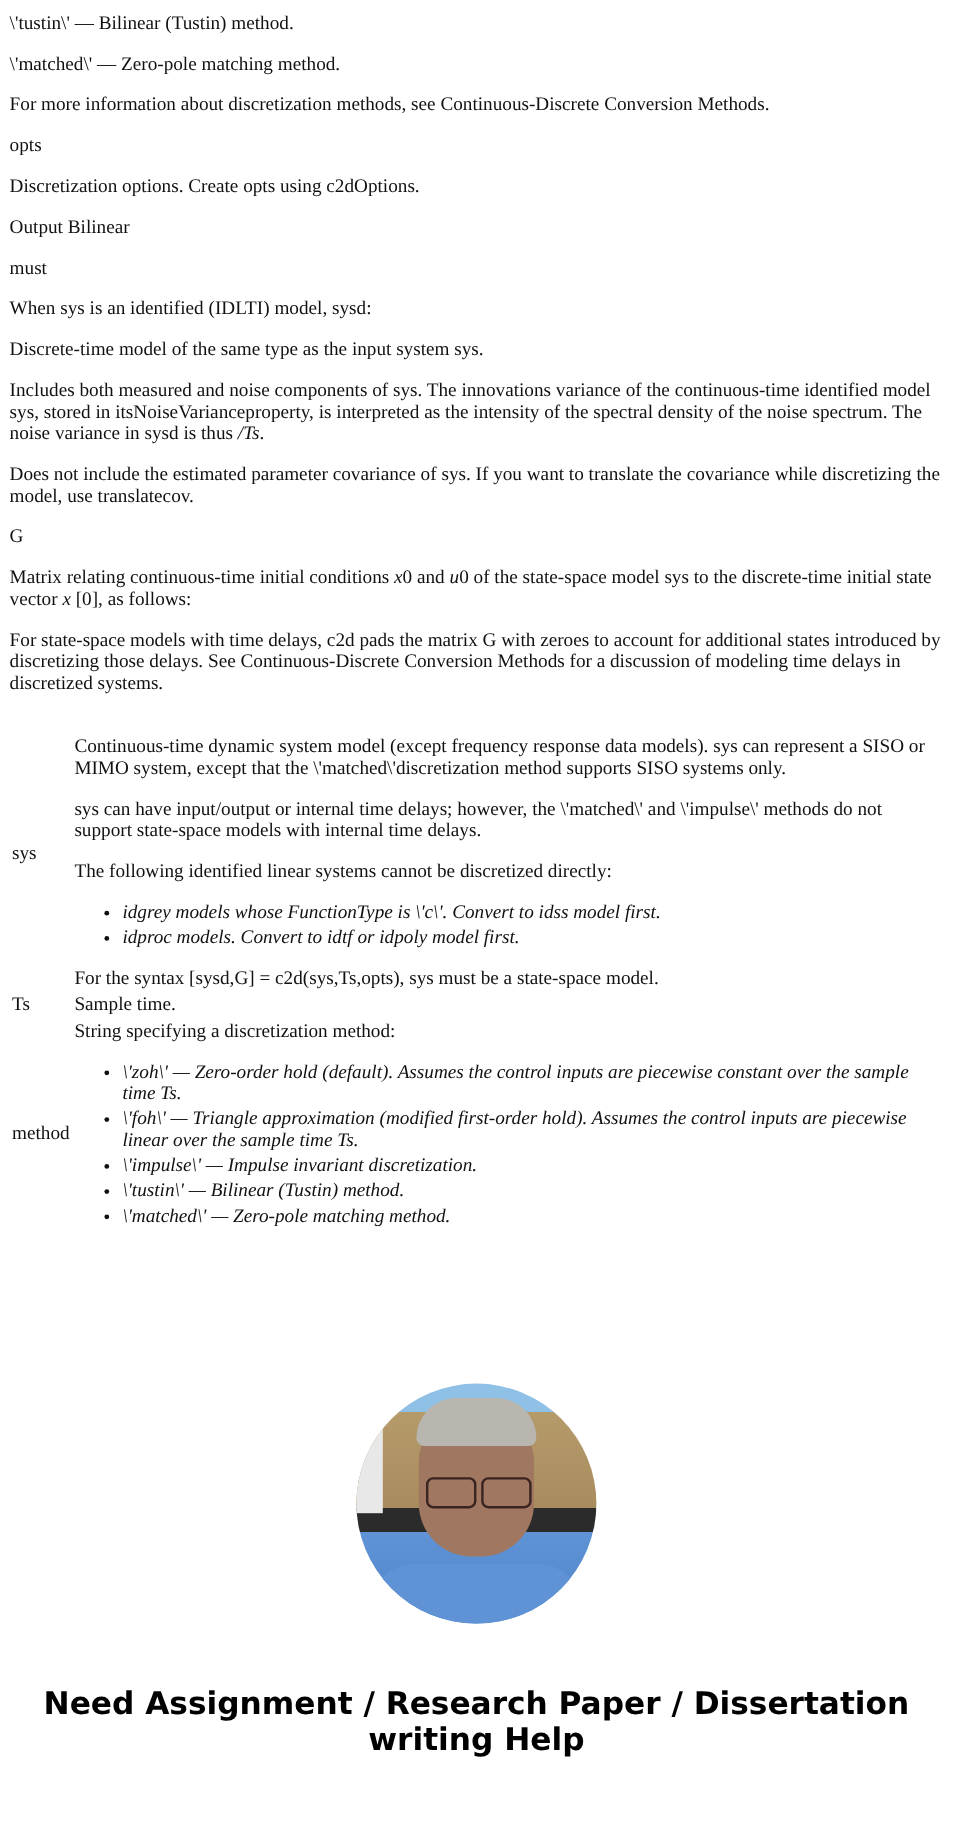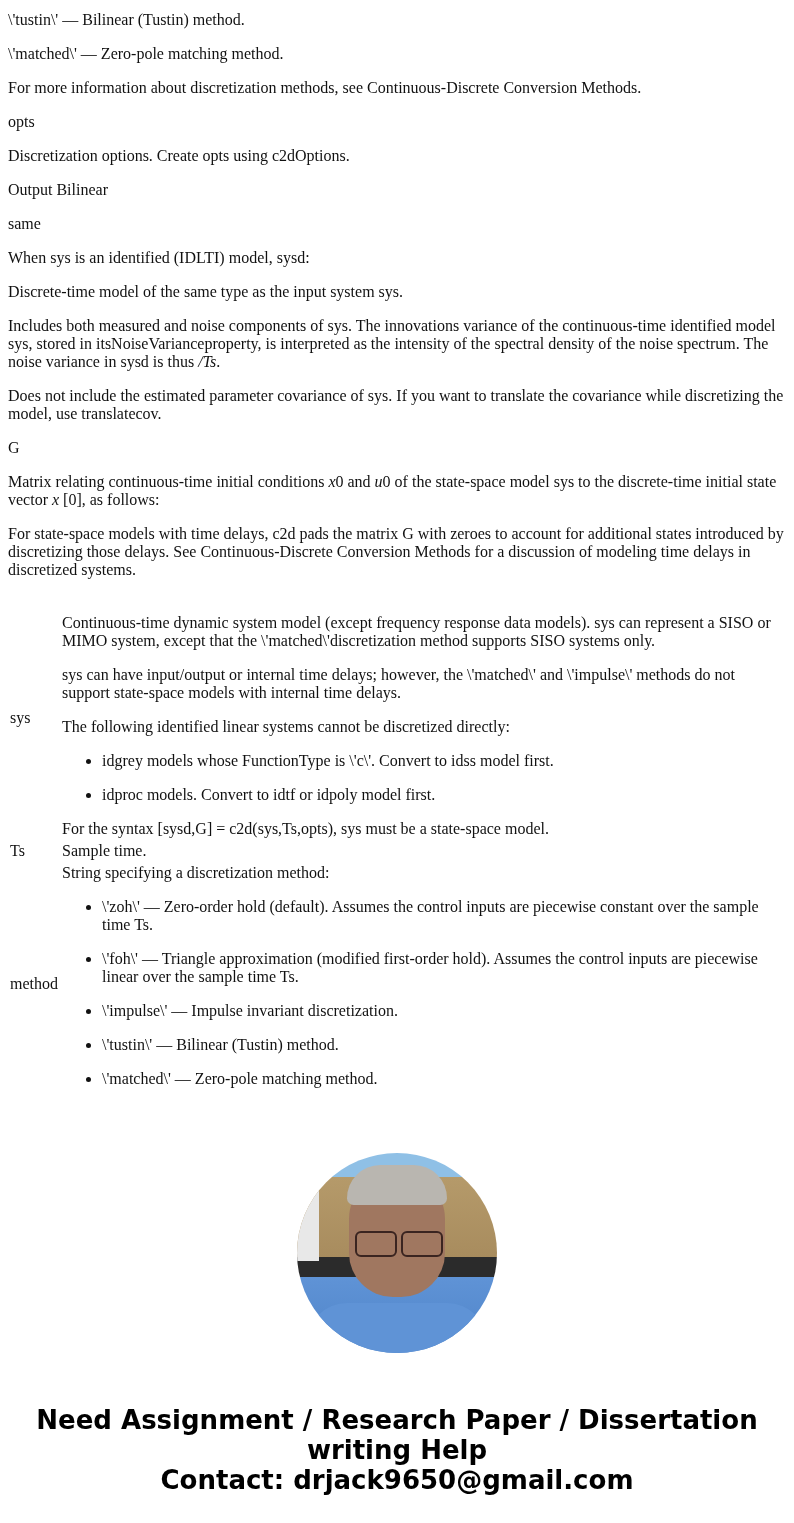--- a/index.html
+++ b/index.html
@@ -40,21 +40,21 @@
     table.args td.name {
       width: 46px;
       padding-left: 0;
     }
     table.args td.desc p { margin: 16px 0; }
     table.args td.desc p.tight { margin: 0; }
     table.args ul {
       margin: 16px 0;
       padding-left: 40px;
     }
-    table.args ul li { margin: 16px 0; }
+    table.args ul li { margin: 3px 0; font-style: italic; }
     table.args ul li:first-child { margin-top: 0; }
     .promo {
       text-align: center;
       padding-top: 30px;
     }
     .avatar {
       width: 200px;
       height: 200px;
       border-radius: 50%;
       margin: 0 auto;
@@ -101,21 +101,21 @@
 
 <div class="doc">
   <p class="first">\'tustin\' — Bilinear (Tustin) method.</p>
   <p>\'matched\' — Zero-pole matching method.</p>
   <p>For more information about discretization methods, see Continuous-Discrete Conversion Methods.</p>
 
   <p>opts</p>
   <p>Discretization options. Create opts using c2dOptions.</p>
 
   <p>Output Bilinear</p>
-  <p>same</p>
+  <p>must</p>
   <p>When sys is an identified (IDLTI) model, sysd:</p>
   <p>Discrete-time model of the same type as the input system sys.</p>
   <p><span>Includes both measured and noise components of sys. The innovations variance of the continuous-time identified model sys, stored in itsNoiseVarianceproperty, is interpreted as the intensity of the spectral density of the noise spectrum. The noise variance in sysd is thus </span><i>/Ts</i><span>.</span></p>
   <p>Does not include the estimated parameter covariance of sys. If you want to translate the covariance while discretizing the model, use translatecov.</p>
 
   <p>G</p>
   <p><span>Matrix relating continuous-time initial conditions </span><i>x</i><span>0 and </span><i>u</i><span>0 of the state-space model sys to the discrete-time initial state vector </span><i>x</i><span> [0], as follows:</span></p>
   <p>For state-space models with time delays, c2d pads the matrix G with zeroes to account for additional states introduced by discretizing those delays. See Continuous-Discrete Conversion Methods for a discussion of modeling time delays in discretized systems.</p>
 
   <table class="args">
@@ -159,15 +159,14 @@
   <div class="avatar">
     <div class="wall-left"></div>
     <div class="shirt"></div>
     <div class="head"></div>
     <div class="hair"></div>
     <div class="glass l"></div>
     <div class="glass r"></div>
   </div>
   <div class="promo-text">
     <div>Need Assignment / Research Paper / Dissertation writing Help</div>
-    <div>Contact: drjack9650@gmail.com</div>
   </div>
 </div>
 
 </body></html>

